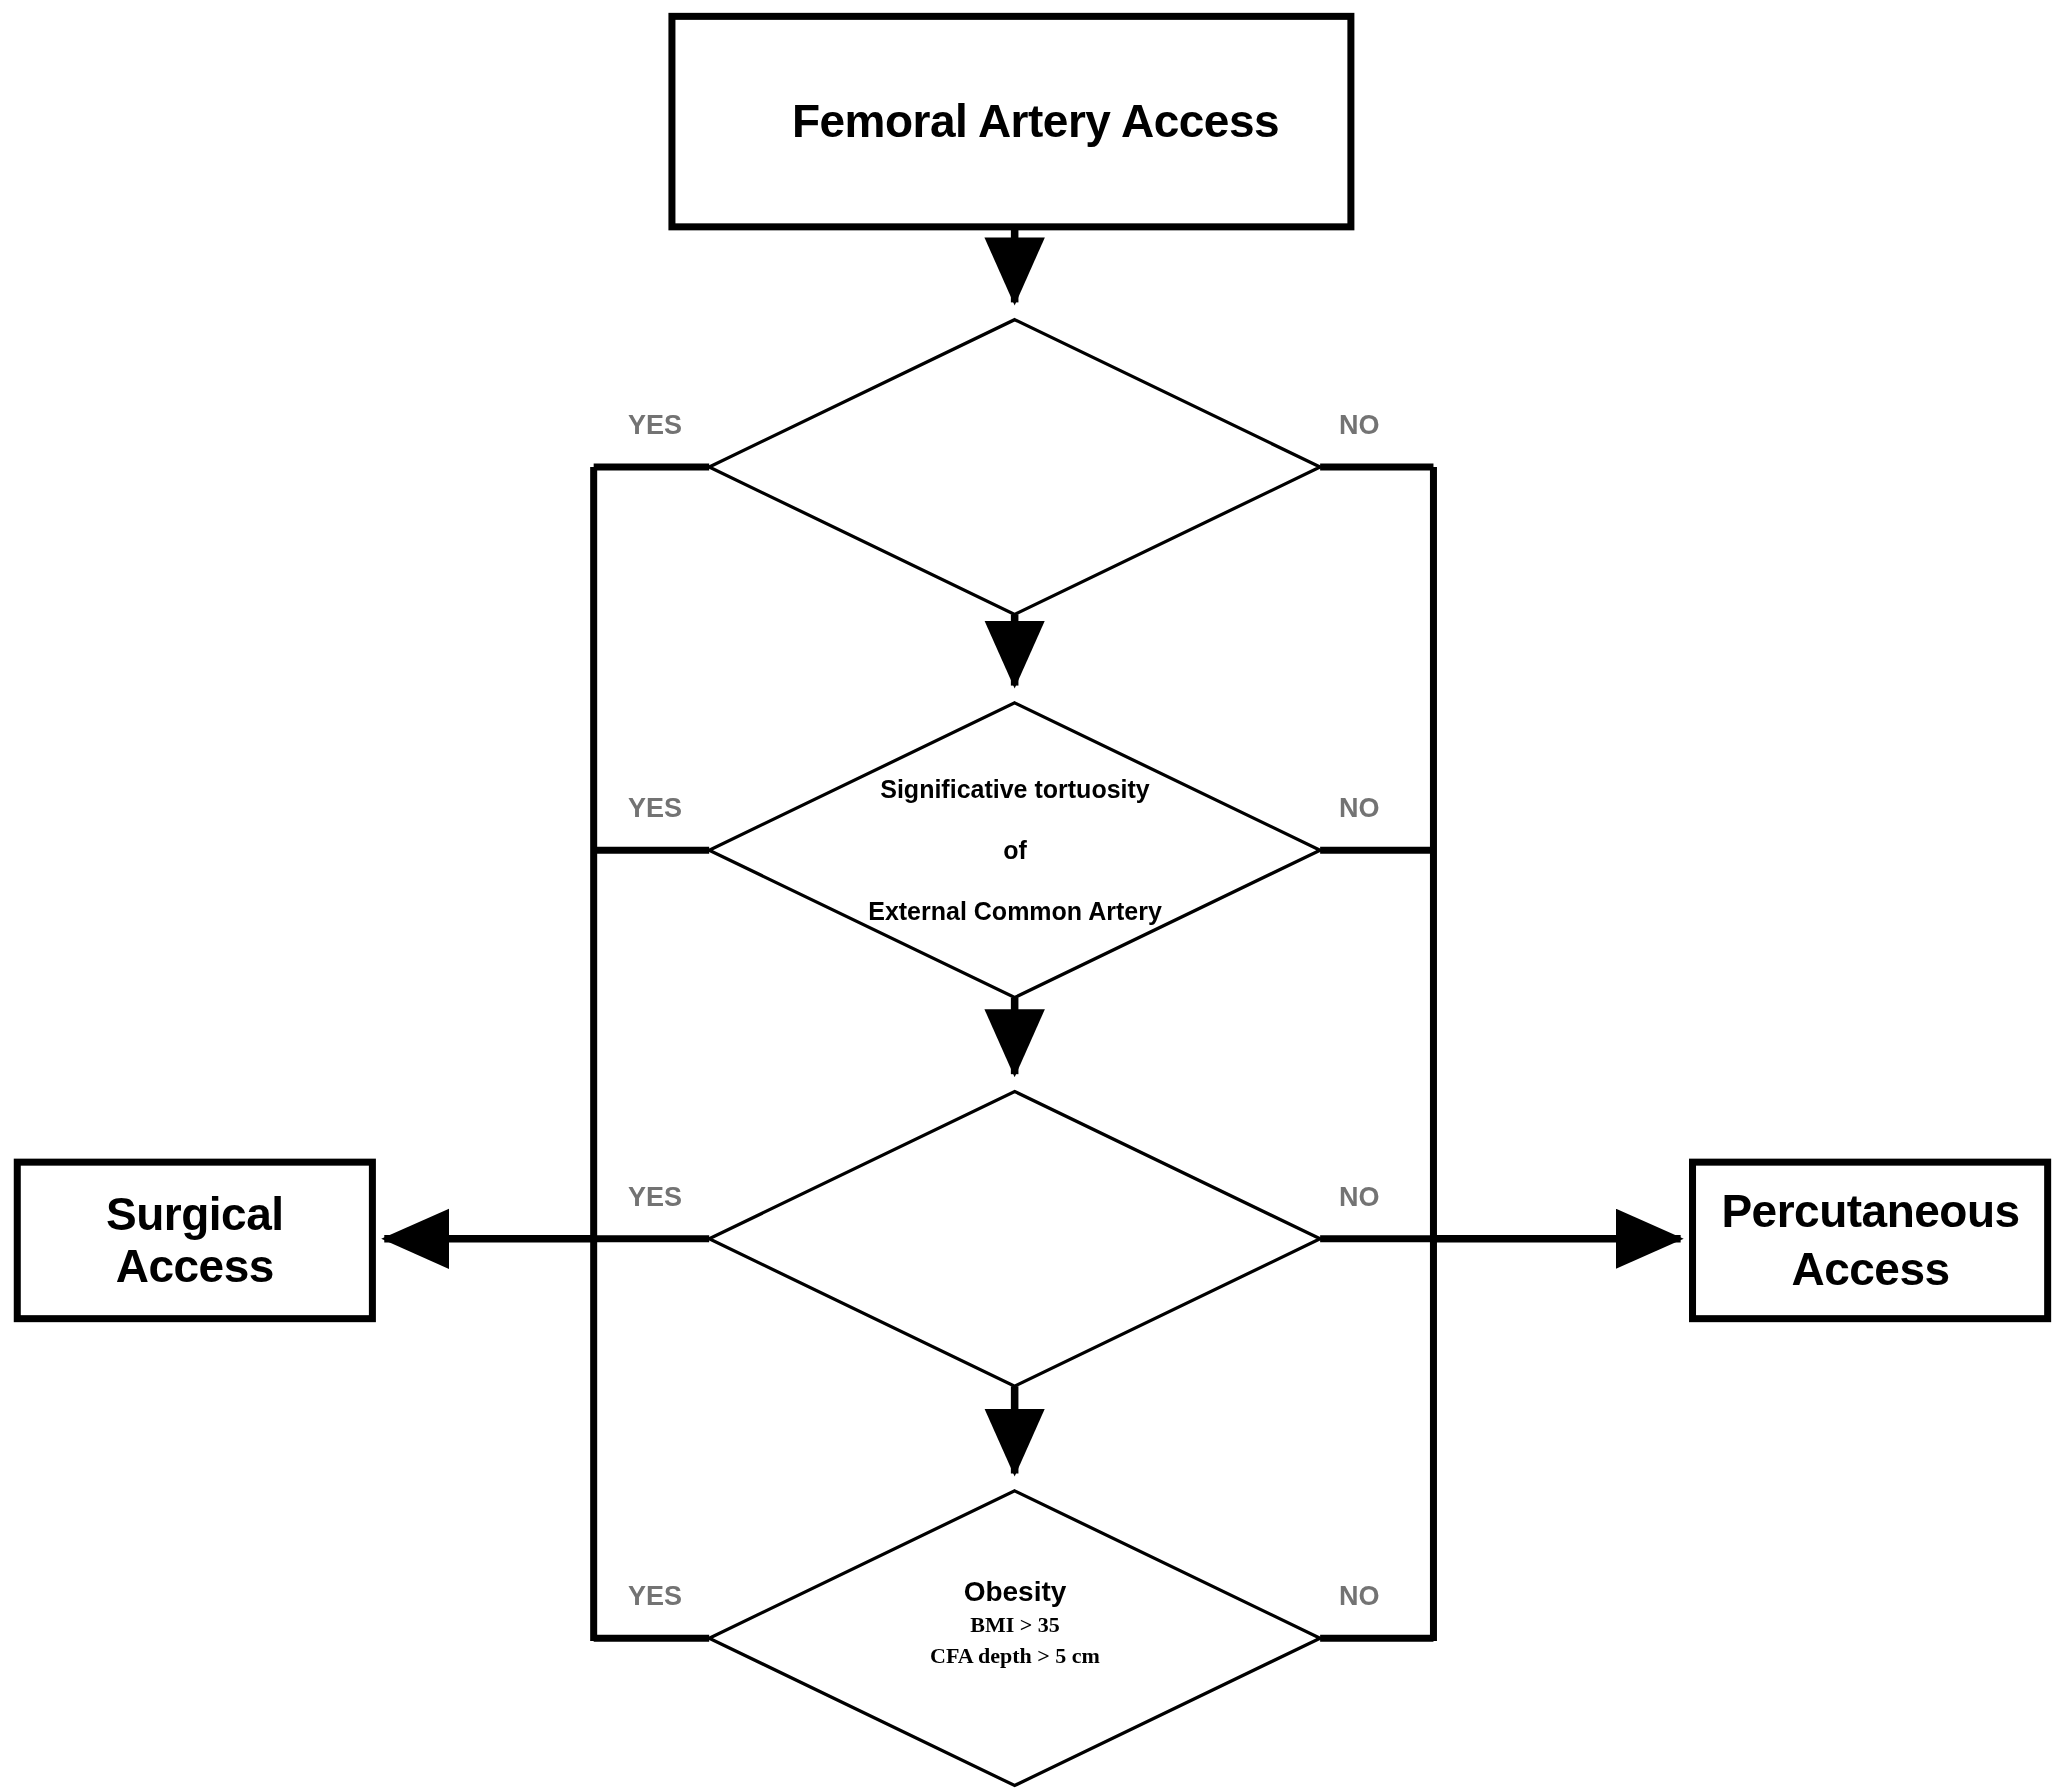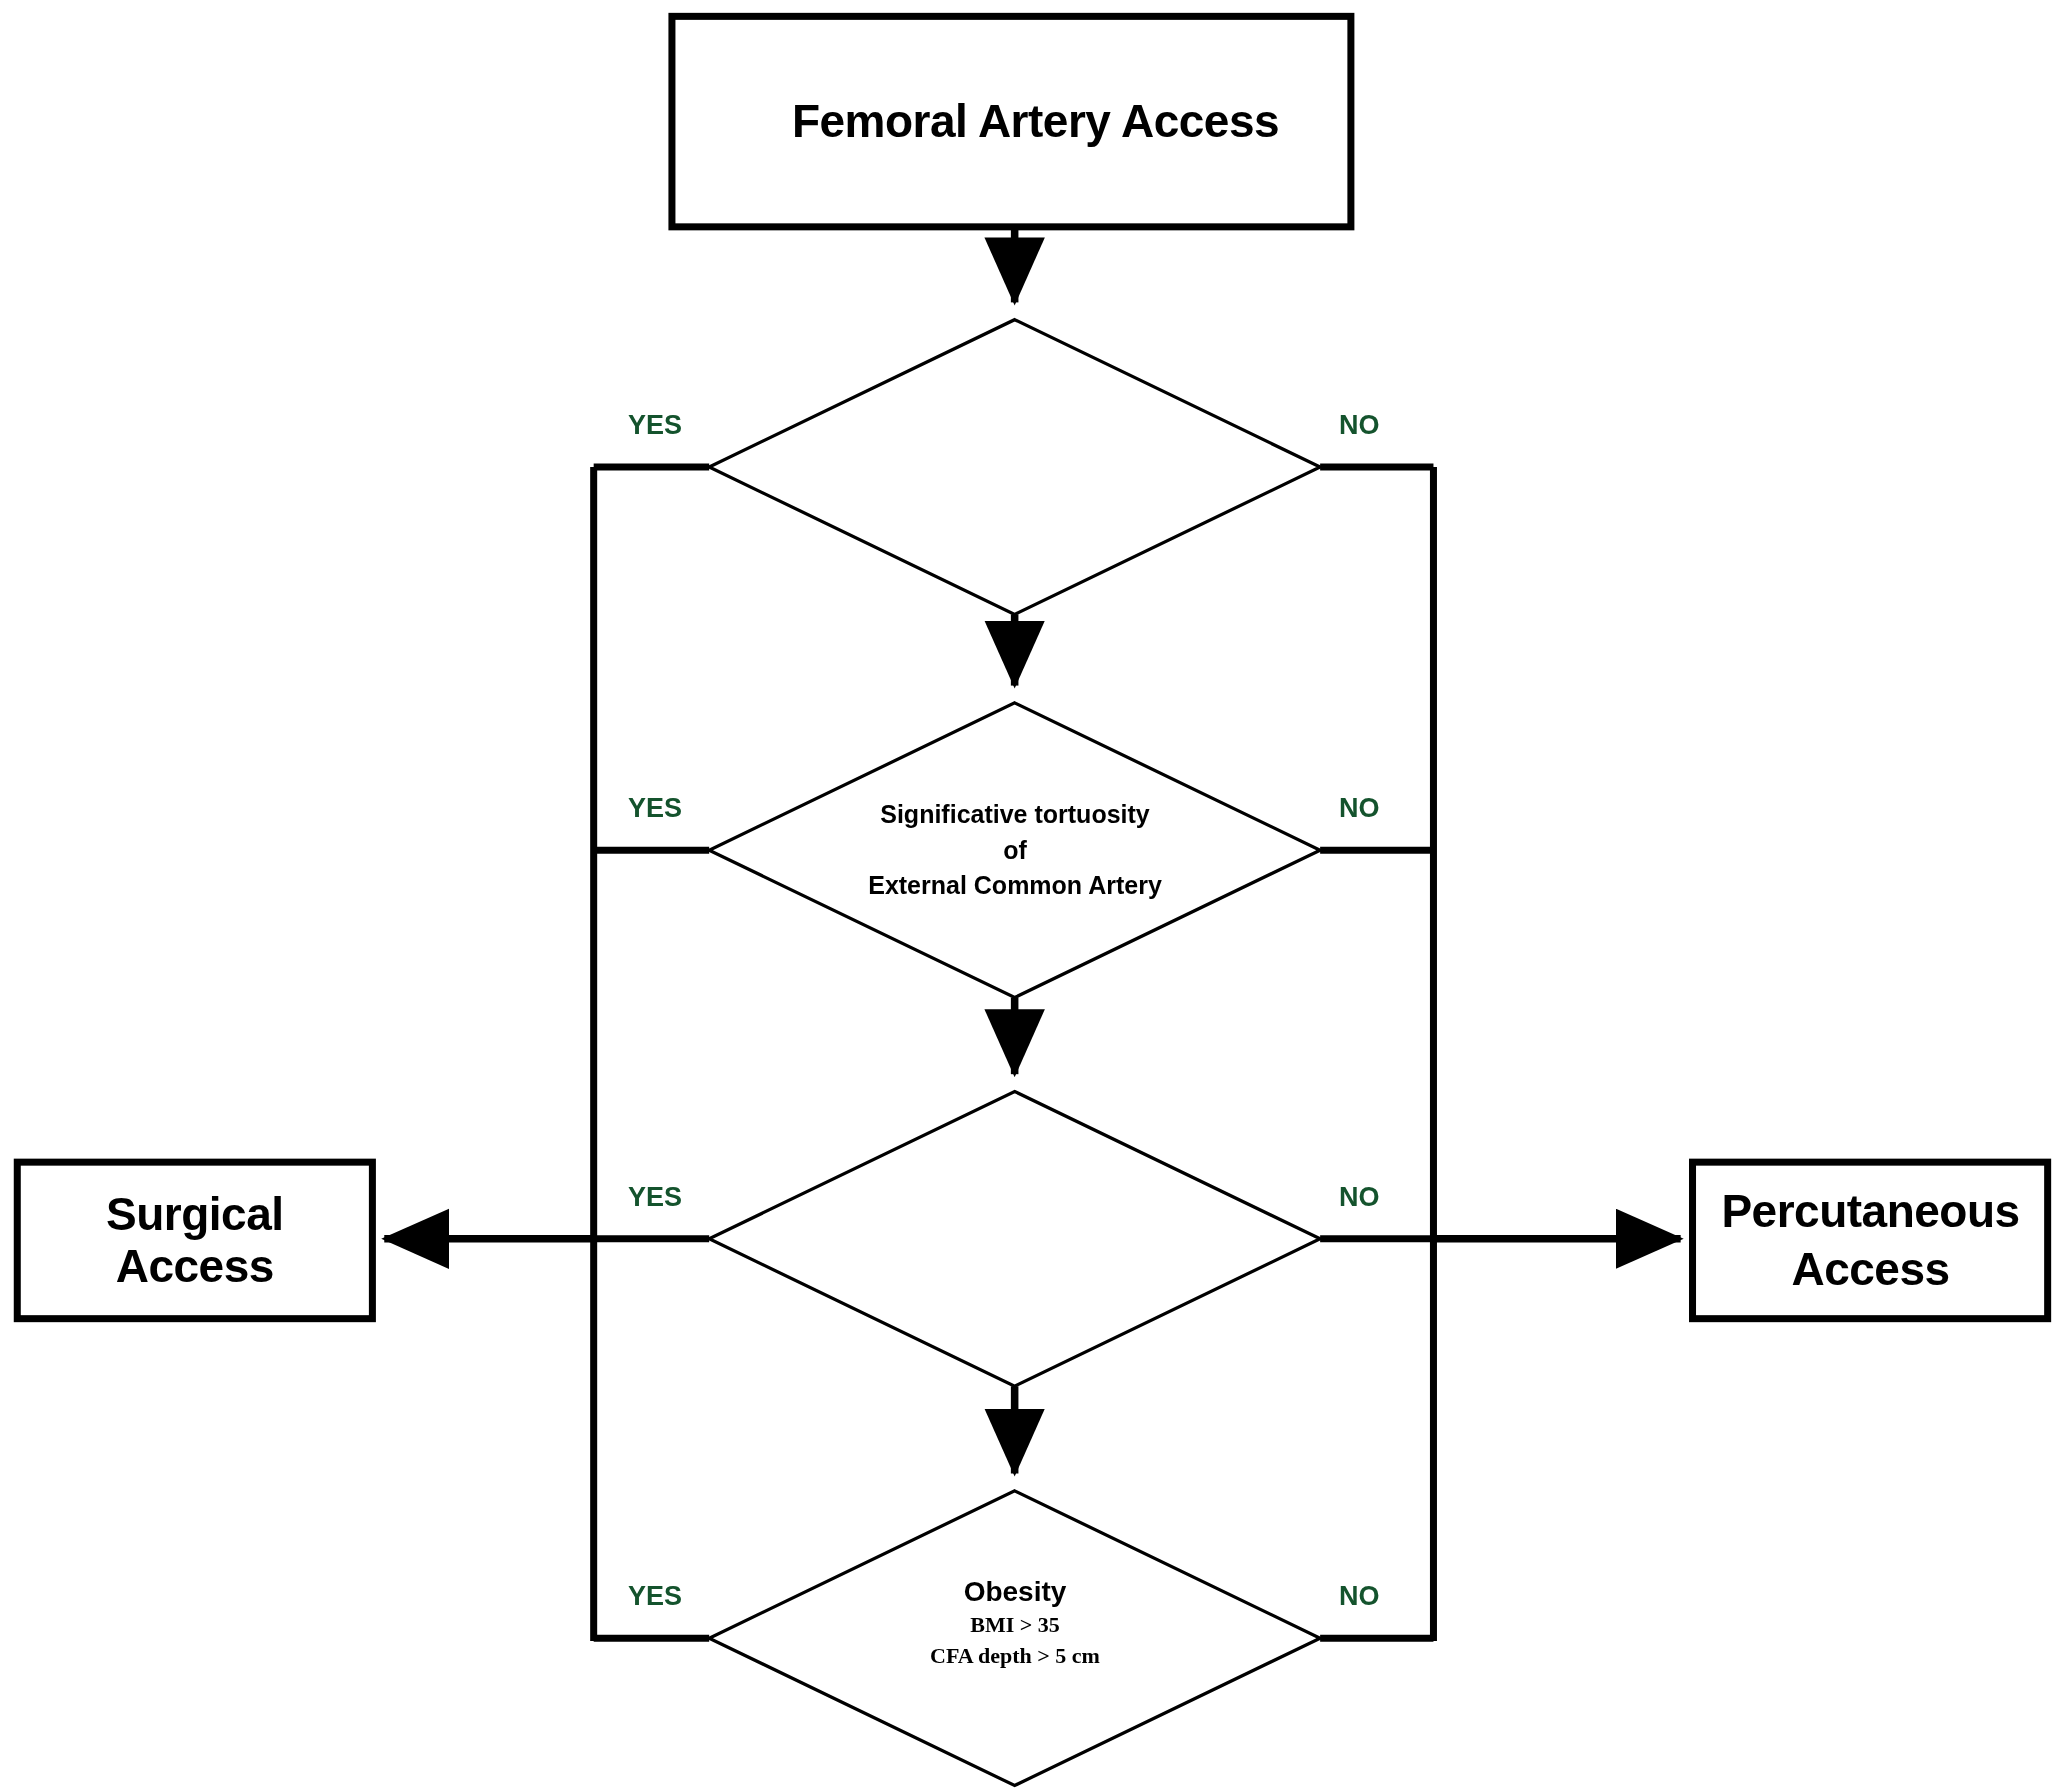--- a/index.html
+++ b/index.html
@@ -5,21 +5,21 @@
   html,body{margin:0;padding:0;background:#ffffff;}
   body{font-family:"Liberation Sans",sans-serif;}
   #canvas{position:relative;width:2066px;height:1790px;background:#fff;overflow:hidden;}
   svg.layer{position:absolute;left:0;top:0;width:2066px;height:1790px;}
   .node-text{position:absolute;display:flex;flex-direction:column;align-items:center;
              justify-content:center;text-align:center;color:#000;pointer-events:none;}
   .terminal-label{font-weight:bold;font-size:46px;line-height:1.12;letter-spacing:-0.5px;}
   .decision-label{font-weight:bold;font-size:25px;line-height:1.42;letter-spacing:0px;}
   .obesity-title{font-weight:bold;font-size:28px;line-height:1.2;}
   .obesity-sub{font-family:"Liberation Serif",serif;font-weight:700;font-size:22px;line-height:1.42;}
-  .branch-label{position:absolute;font-weight:bold;font-size:27px;color:#14532d;
+  .branch-label{position:absolute;font-weight:bold;font-size:27px;color:#737373;
                 letter-spacing:0px;white-space:nowrap;}
 </style>
 </head>
 <body>
 
 <div id="canvas">
 
   <svg class="layer" viewBox="0 0 3828 3316">
     <defs>
       <marker id="arrow" markerWidth="10" markerHeight="10" refX="8.6" refY="4" orient="auto" markerUnits="strokeWidth">
@@ -72,21 +72,21 @@
     <span class="terminal-label">Surgical</span>
     <span class="terminal-label">Access</span>
   </div>
 
   <div class="node-text" style="left:1693px;top:1162px;width:355px;height:157px;gap:6px;">
     <span class="terminal-label">Percutaneous</span>
     <span class="terminal-label">Access</span>
   </div>
 
 
-  <div class="node-text" style="left:745px;top:772px;width:540px;height:157px;">
+  <div class="node-text" style="left:745px;top:772px;width:540px;height:157px;justify-content:space-between;">
     <span class="decision-label">Significative tortuosity</span>
     <span class="decision-label">of</span>
     <span class="decision-label">External Common Artery</span>
   </div>
 
 
   <div class="node-text" style="left:745px;top:1575px;width:540px;height:151px;justify-content:flex-start;">
     <span class="obesity-title">Obesity</span>
     <span class="obesity-sub">BMI &gt; 35</span>
     <span class="obesity-sub">CFA depth &gt; 5 cm</span>

